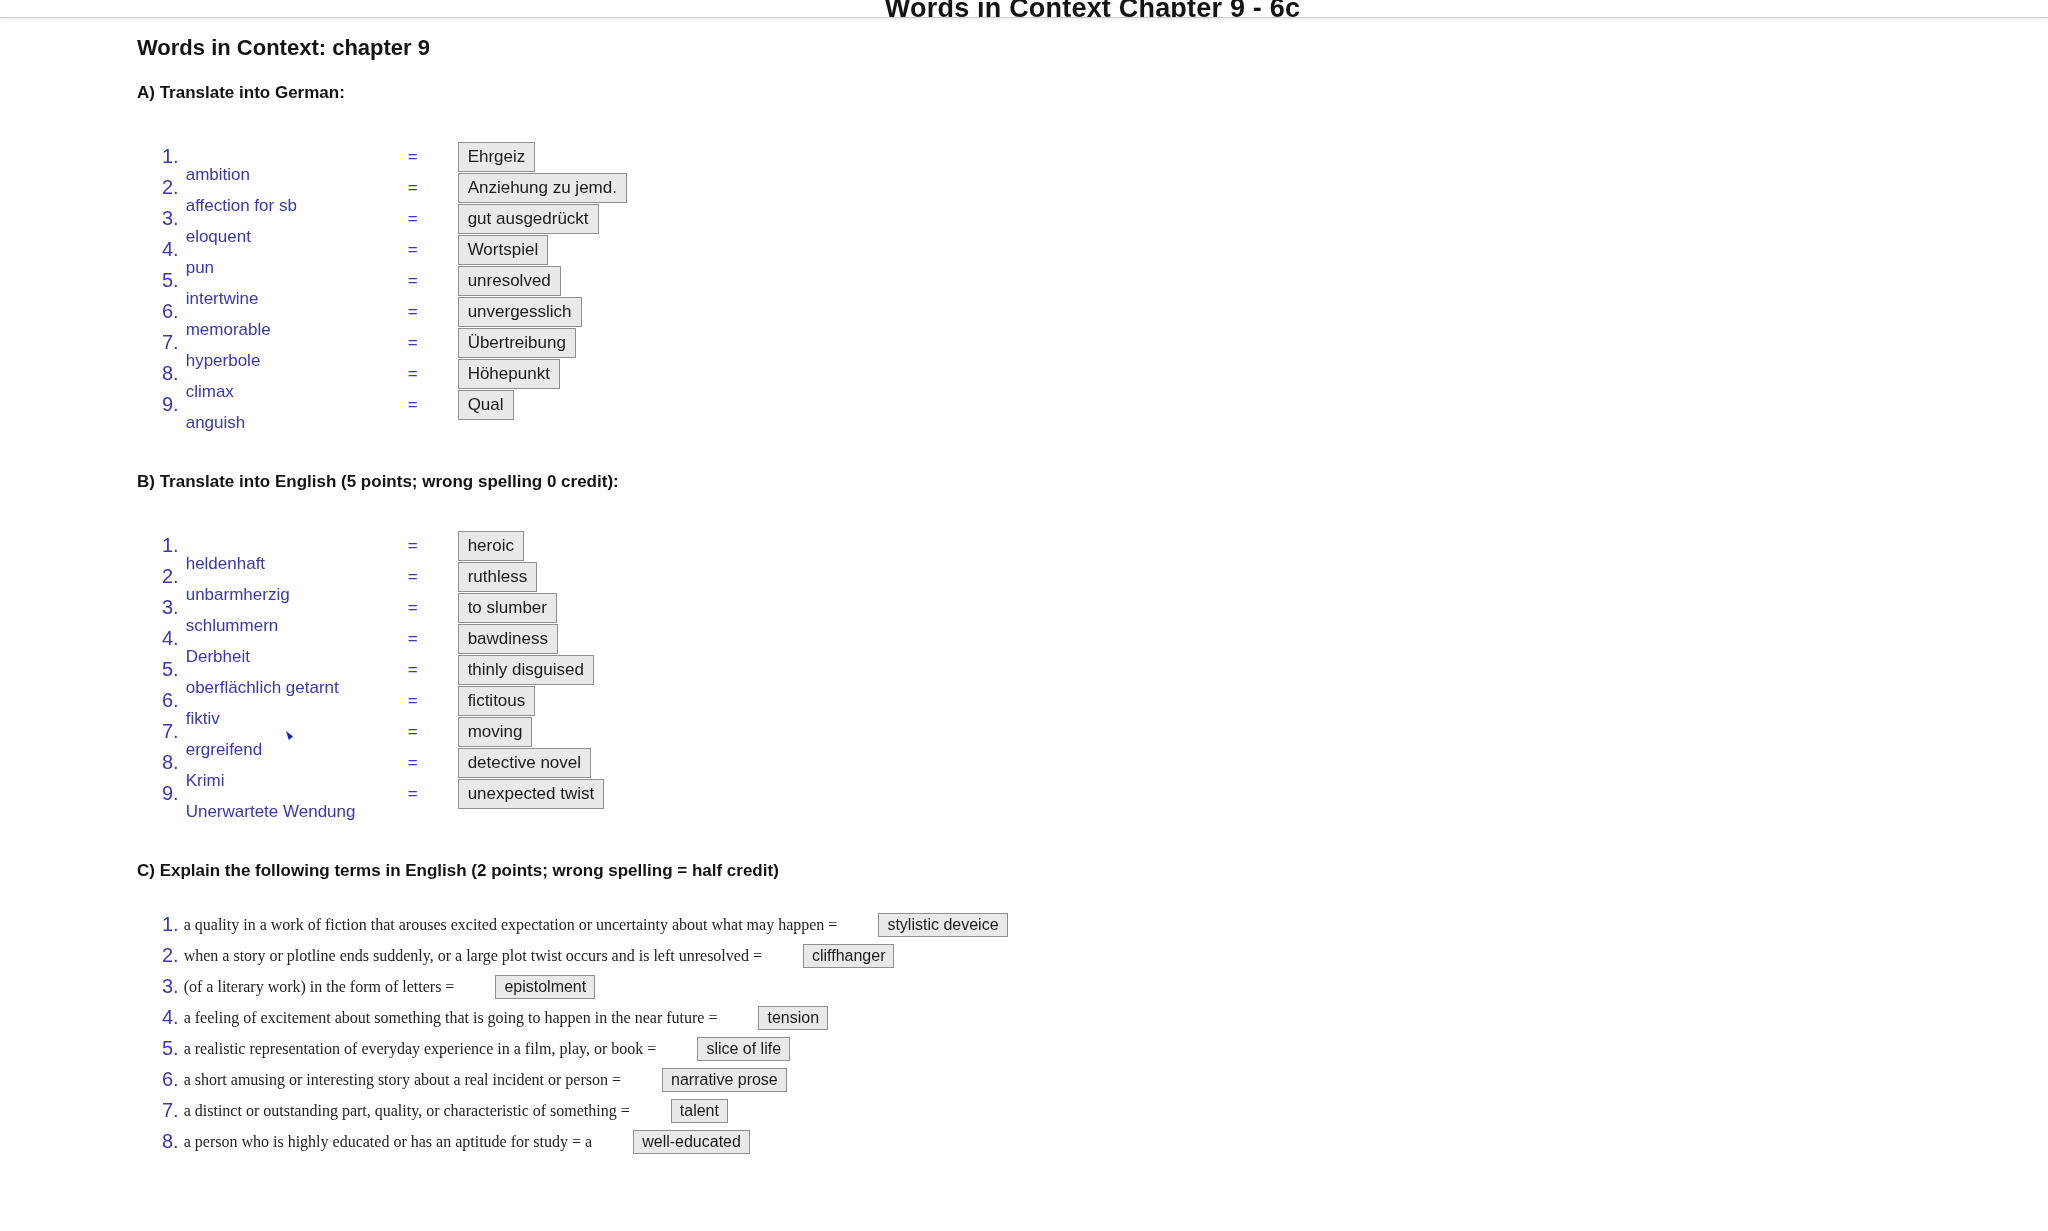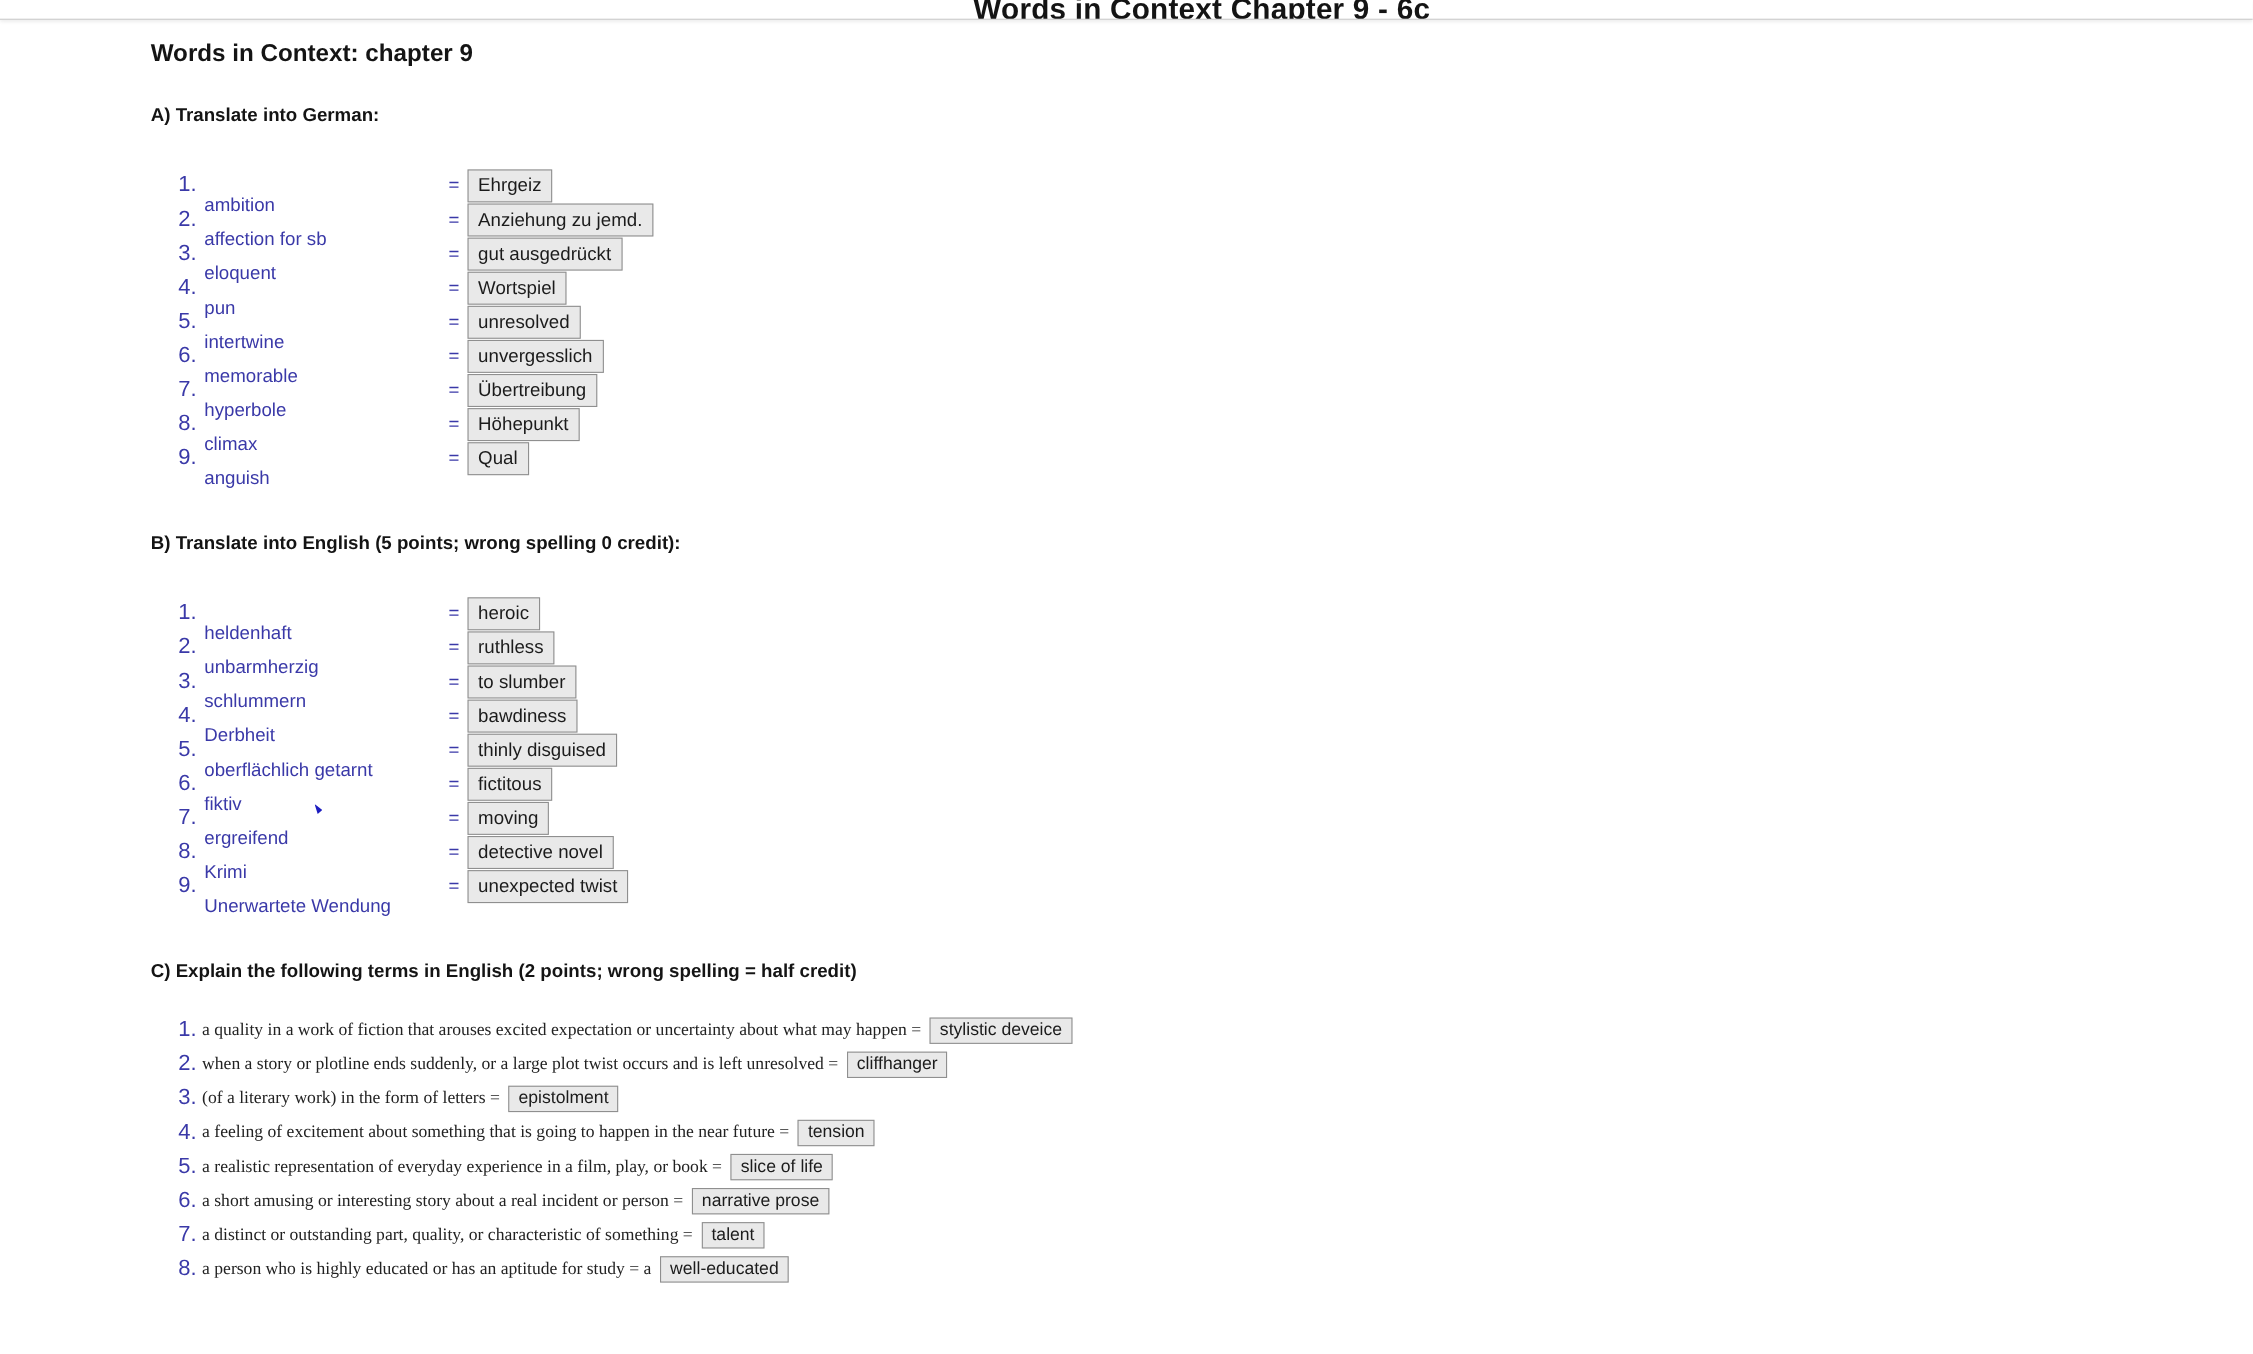--- a/index.html
+++ b/index.html
@@ -44,21 +44,21 @@
     color:#141414;
     margin:17px 0 0 0;
   }
   .sec-heading{
     font-size:17px;
     font-weight:700;
     color:#141414;
     margin-top:52px;
     white-space:nowrap;
   }
-  .sec-heading.first{margin-top:34px;}
+  .sec-heading.first{margin-top:22px;}
   .sec-list{margin-top:38px;}
   .sec-list.inline-list{margin-top:28px;}
   .row{
     display:flex;
     align-items:center;
     height:31px;
     padding-left:25px;
     white-space:nowrap;
   }
   .num{
@@ -93,20 +93,21 @@
     display:inline-block;
     background:var(--input-bg);
     border:1px solid var(--input-border);
     padding:4px 9px;
     font-size:17px;
     line-height:20px;
     color:var(--text);
     min-width:46px;
     white-space:nowrap;
     cursor:text;
+    margin-left:33px;
   }
   .ans-sm{
     font-size:16px;
     padding:1px 8px;
   }
   .mouse-cursor{
     position:absolute;
     left:286px;top:731px;
     width:7px;height:9px;
     background:#1c1cc0;

